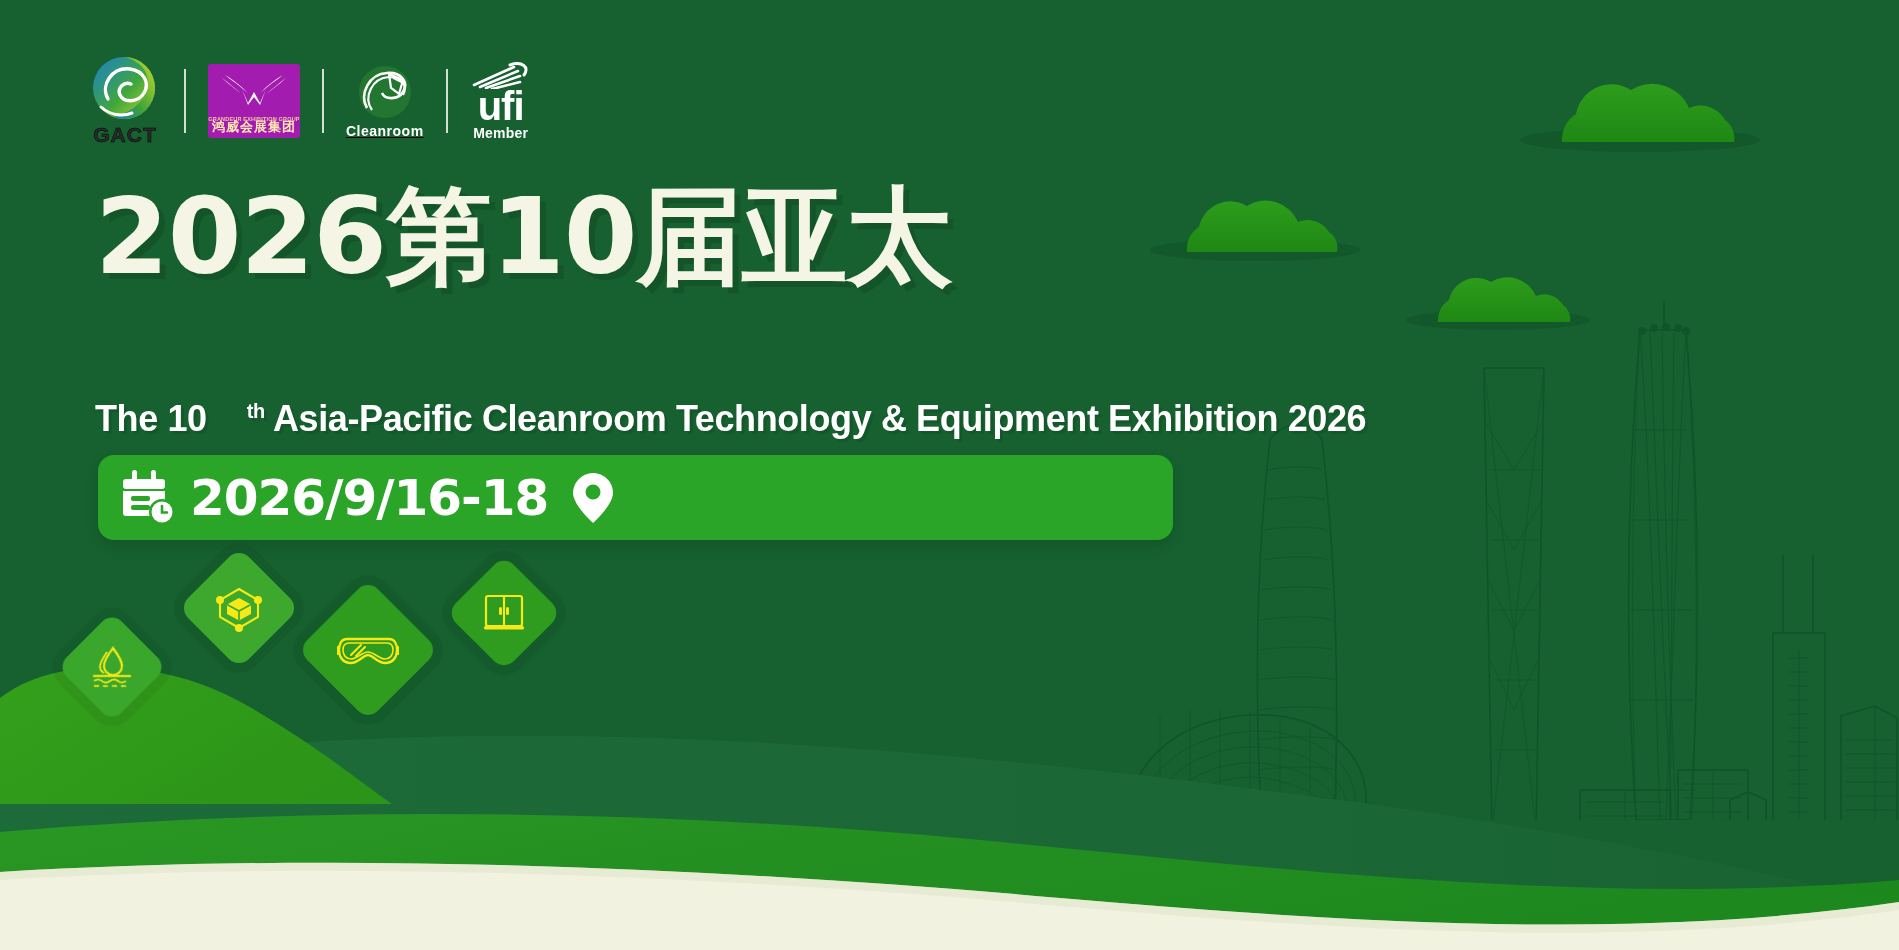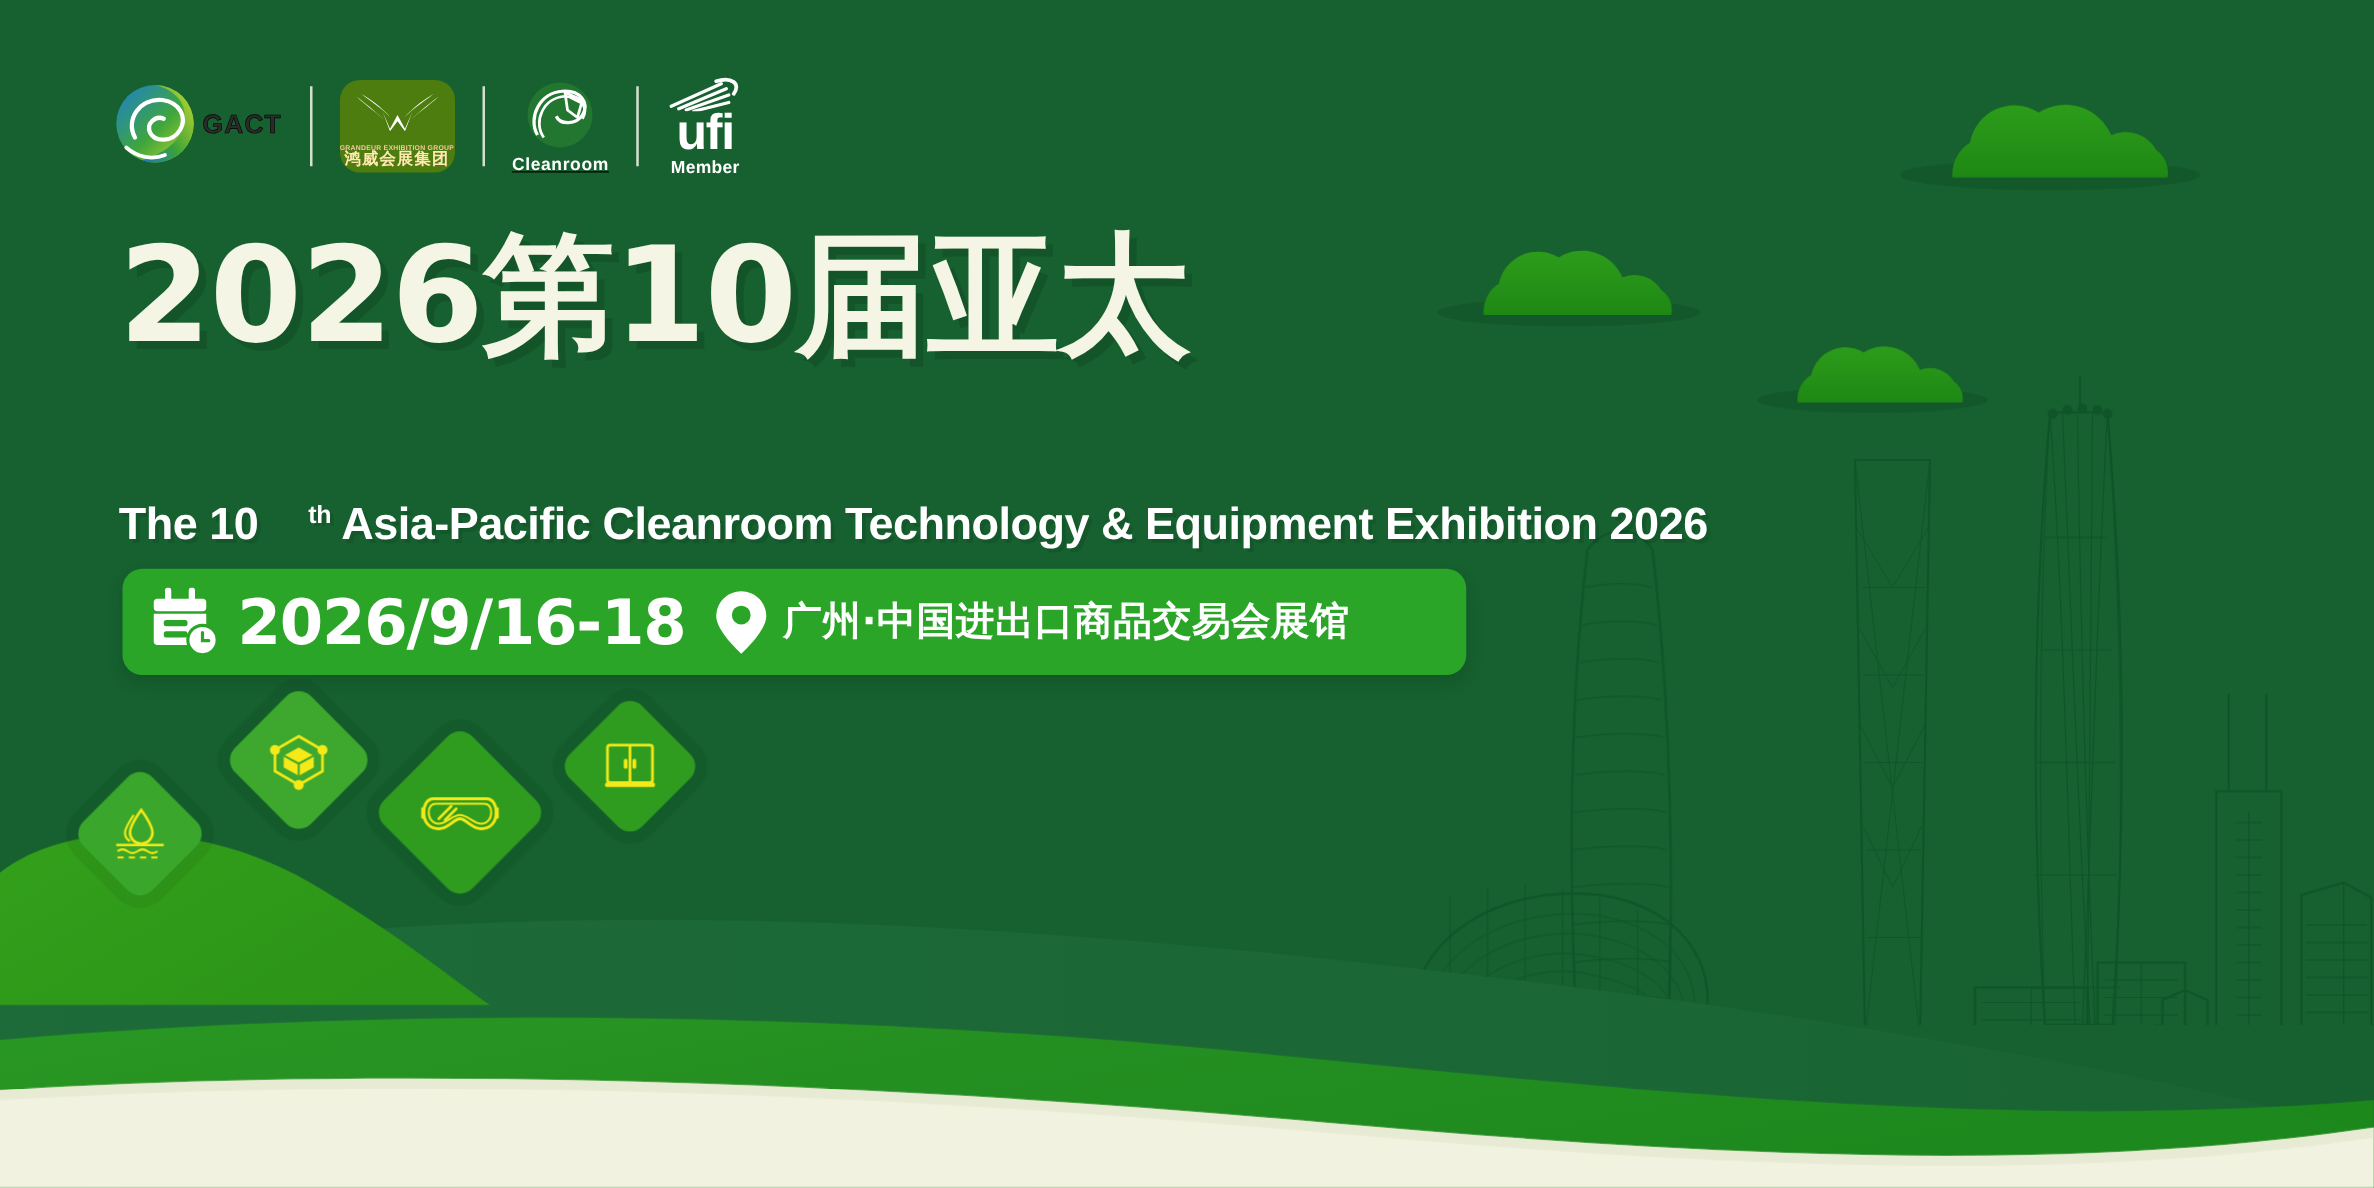--- a/index.html
+++ b/index.html
@@ -20,29 +20,29 @@
   #logo-strip{
     position:absolute;left:88px;top:55px;
     display:flex;align-items:center;height:92px;gap:0px;
   }
   .logo-cell{display:flex;align-items:center;justify-content:center;}
   .logo-div{
     width:2px;height:64px;background:#e9f0e2;opacity:.9;margin:0 22px;
   }
 
   
-  .gact-wrap{display:flex;flex-direction:row;align-items:center;text-align:right;}
+  .gact-wrap{display:flex;flex-direction:column;align-items:center;text-align:right;}
   .gact-text{
     font-weight:bold;font-size:21px;color:#2b2b2b;letter-spacing:1px;
     -webkit-text-stroke:0.5px #000;margin-top:-2px;
   }
 
   
   .grandeur{
-    width:92px;height:74px;background:#4d7c0f;border-radius:16px;
+    width:92px;height:74px;background:#a21caf;border-radius:3px;
     position:relative;display:flex;flex-direction:column;
     align-items:center;justify-content:flex-start;padding-top:6px;box-sizing:border-box;
   }
   .grandeur .en{
     position:absolute;bottom:16px;left:0;right:0;text-align:center;
     font-size:5.5px;color:#f3c9a0;letter-spacing:.2px;font-weight:bold;
   }
   .grandeur .cn{
     position:absolute;bottom:2px;left:0;right:0;text-align:center;
     font-size:13px;color:#ffe9b0;font-weight:bold;letter-spacing:1px;
@@ -364,21 +364,20 @@
       <path d="M42,36 v6.5 h5" stroke="#2aa527" stroke-width="2.6" fill="none" stroke-linecap="round"></path>
     </svg>
     <div id="date-text">2026/9/16-18</div>
 
     <svg id="pin-icon" viewBox="0 0 42 52">
       <path d="M21,1 C10,1 1,10 1,21 C1,33 21,51 21,51 C21,51 41,33 41,21 C41,10 32,1 21,1 Z" fill="#fff"></path>
       <circle cx="21" cy="20" r="7.5" fill="#2aa527"></circle>
     </svg>
 
     <div id="loc-block">
-      <div id="loc-cn">广州·中国进出口商品交易会展馆</div>
     </div>
   </div>
 
   <div class="diamond" id="diamond-water">
     <svg width="46" height="46" viewBox="0 0 46 46">
       <path d="M24,4 C24,4 33,16 33,22 a9,9 0 0,1 -18,0 C15,16 24,4 24,4 Z" fill="none" stroke="#f5ea18" stroke-width="2.1"></path>
       <path d="M18,8 C14,14 11,19 11,22 a8,8 0 0,0 4,7" fill="none" stroke="#f5ea18" stroke-width="1.8"></path>
       <line x1="4" y1="32" x2="42" y2="32" stroke="#f5ea18" stroke-width="2.1"></line>
       <path d="M5,37 q4,-3 8,0 q4,3 8,0 q4,-3 8,0 q4,3 8,0" fill="none" stroke="#f5ea18" stroke-width="1.7"></path>
       <path d="M5,42 h5 M14,42 h5 M23,42 h5 M32,42 h5" stroke="#f5ea18" stroke-width="1.7"></path>

